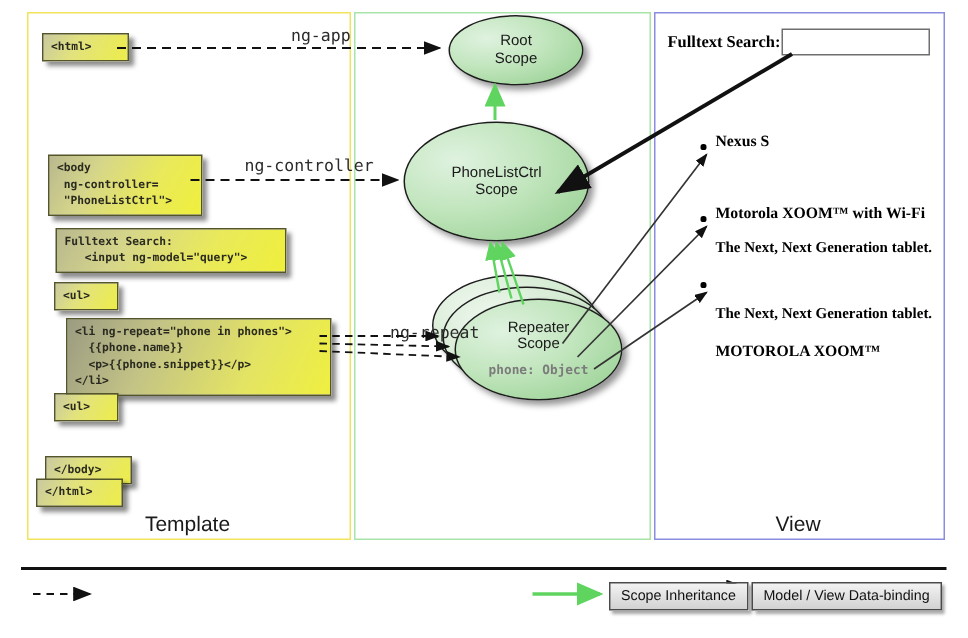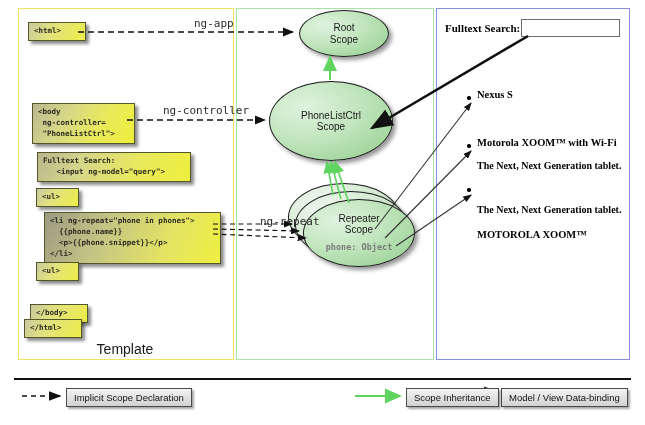--- a/index.html
+++ b/index.html
@@ -71,20 +71,21 @@
 </head>
 <body>
 
 <div id="stage">
 
   <div class="panel panel-template"></div>
   <div class="panel panel-model"></div>
   <div class="panel panel-view"></div>
 
   <div class="panel-label" style="left:18px;top:341px;width:214px;">Template</div>
+  <div class="panel-label" style="left:436px;top:341px;width:192px;">View</div>
 
   <div class="codebox lite" style="left:28px;top:22px;width:46px;">&lt;html&gt;</div>
 
   <div class="codebox" style="left:32px;top:103px;width:91px;">&lt;body
  ng-controller=
  "PhoneListCtrl"&gt;</div>
 
   <div class="codebox" style="left:37px;top:152px;width:142px;">Fulltext Search:
    &lt;input ng-model="query"&gt;</div>
 
@@ -182,17 +183,16 @@
 
   <div class="legend-rule"></div>
 
   <svg class="overlay">
     <line x1="22" y1="396" x2="60" y2="396" stroke="#111" stroke-width="1.4" stroke-dasharray="5,4" marker-end="url(#ahBlack)"></line>
     <line x1="355" y1="396" x2="400" y2="396" stroke="#5fd45f" stroke-width="2.2" marker-end="url(#ahGreen)"></line>
     <line x1="455" y1="392" x2="497" y2="392" stroke="#111" stroke-width="1.6" marker-end="url(#ahBlack)"></line>
     <line x1="497" y1="400" x2="455" y2="400" stroke="#111" stroke-width="1.6" marker-end="url(#ahBlack)"></line>
   </svg>
 
-  <div class="legend-box" style="left:66px;top:388px;">Implicit Scope Declaration</div>
   <div class="legend-box" style="left:406px;top:388px;">Scope Inheritance</div>
   <div class="legend-box" style="left:501px;top:388px;">Model / View Data-binding</div>
 
 </div>
 
 </body></html>

